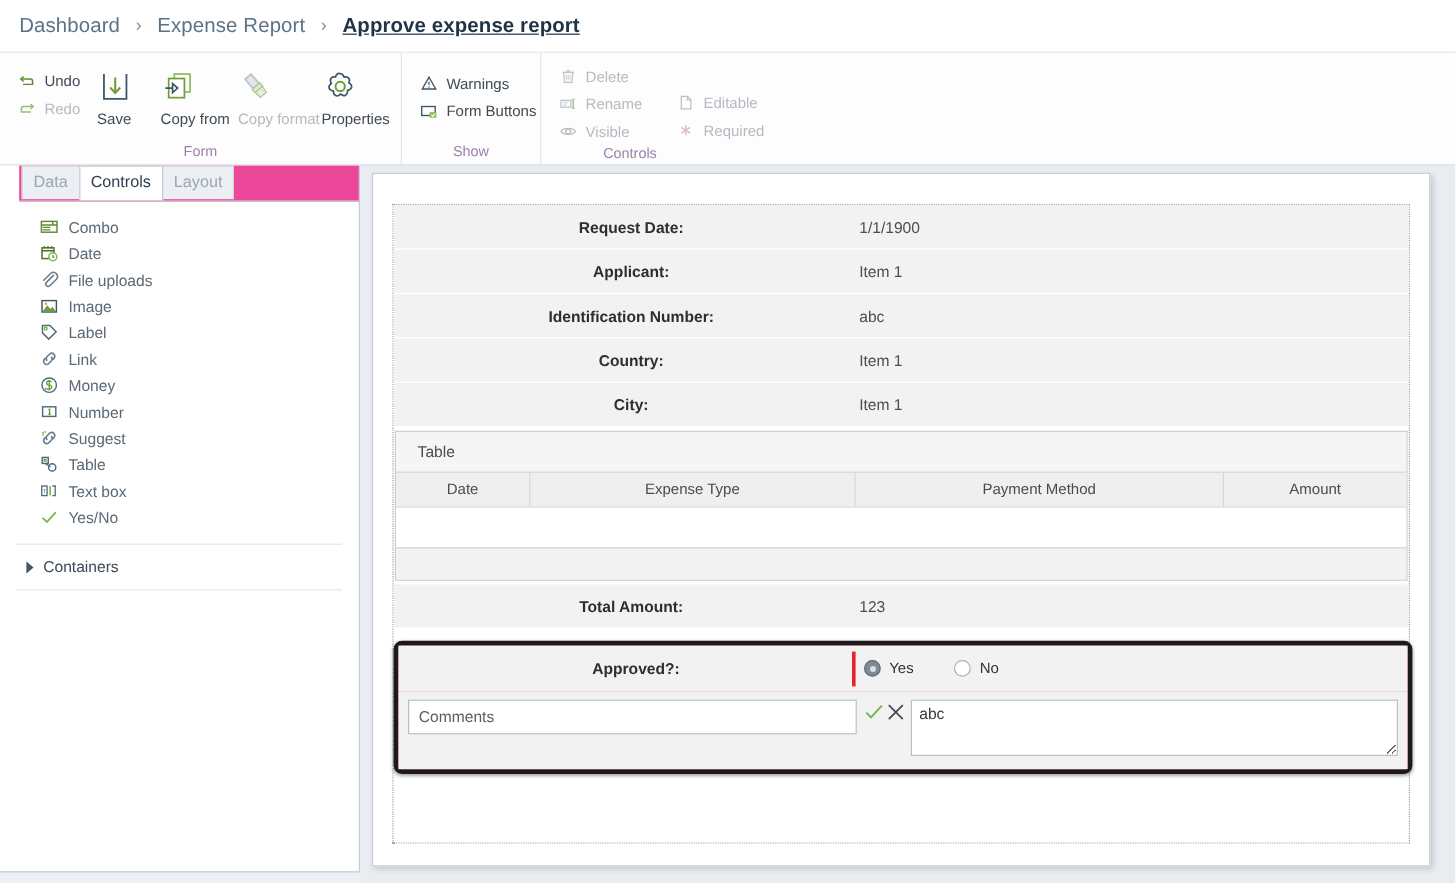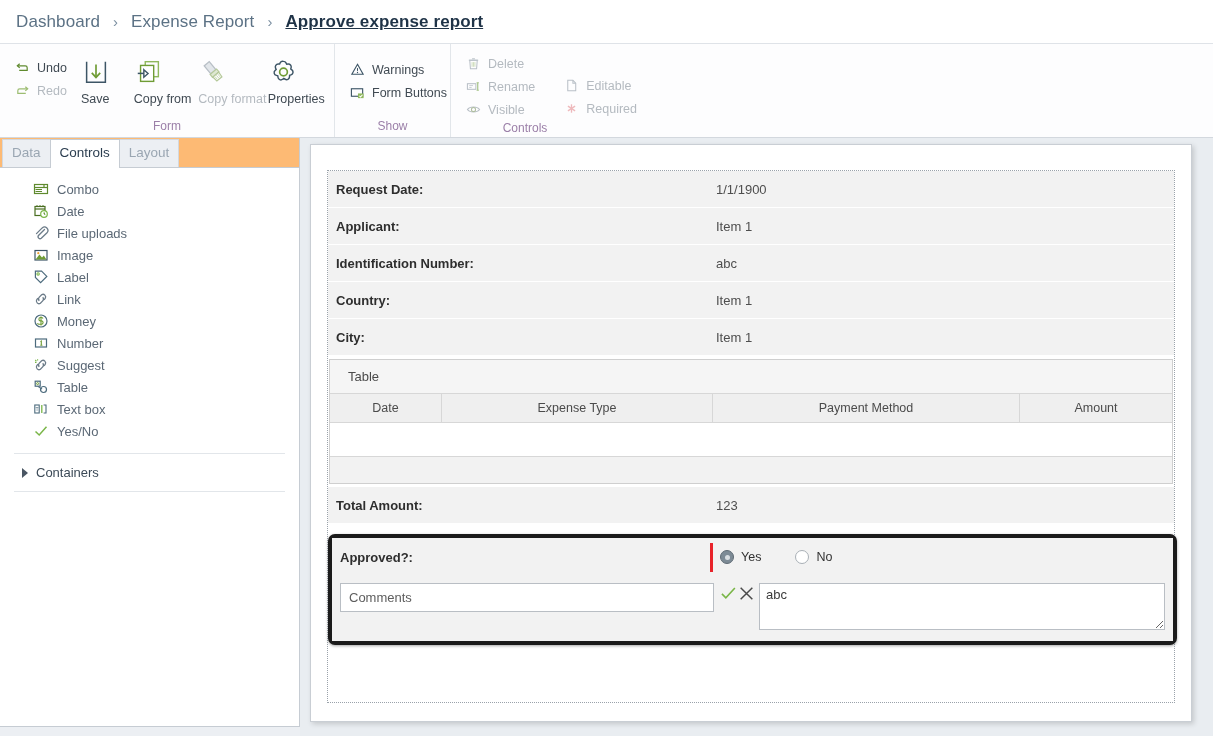--- a/index.html
+++ b/index.html
@@ -104,25 +104,26 @@
   #left-panel {
     width: 300px;
     background: #ffffff;
     border-right: 1px solid #c6ccd3;
     display: flex;
     flex-direction: column;
     position: relative;
   }
   #panel-tabs {
     height: 30px;
-    background: #fdba74;
-    display: flex;
-    align-items: center;
+    background: #ec4899;
+    display: flex;
+    align-items: flex-start;
     padding-left: 2px;
     border-bottom: 1px solid #c6ccd3;
+    margin-left: 16px;
   }
   .ptab {
     font-size: 13.5px;
     color: #9aa6b2;
     padding: 4px 9px 5px 9px;
     border: 1px solid #d3d8de;
     border-bottom: none;
     background: #eceff3;
     margin-right: -1px;
     cursor: pointer;
@@ -197,20 +198,21 @@
     background: #f2f2f2;
     margin-bottom: 1px;
     padding-left: 8px;
   }
   .fld-label {
     width: 380px;
     font-size: 13px;
     font-weight: bold;
     color: #2e2e2e;
     flex: 0 0 380px;
+    text-align: center;
   }
   .fld-value {
     font-size: 13px;
     color: #4e4e4e;
   }
 
   
   .tbl-ctl {
     margin: 4px 1px 3px 1px;
     border: 1px solid #cfcfcf;

